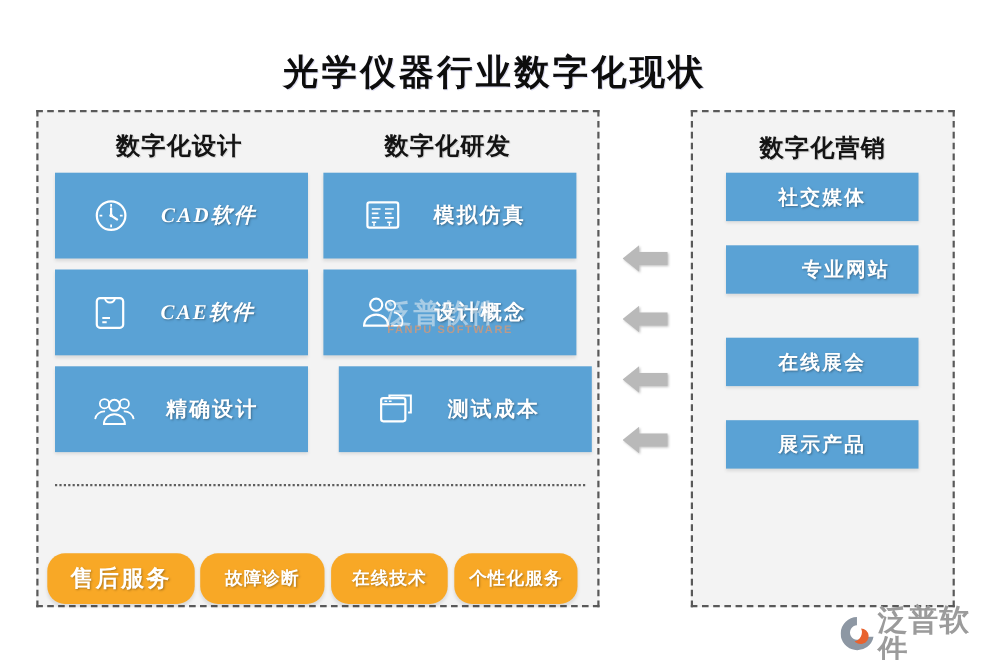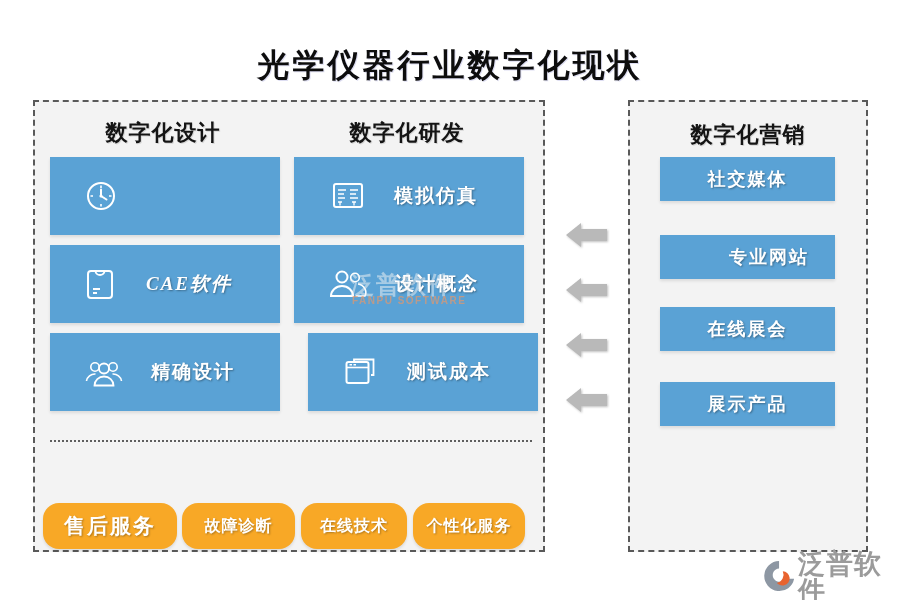--- a/index.html
+++ b/index.html
@@ -68,20 +68,21 @@
 
     <div class="btn blue big-btn" style="left:15px;top:55px;">
       <span class="icon">
         <svg width="34" height="34" viewBox="0 0 34 34" fill="none" stroke="#fff">
           <circle cx="17" cy="17" r="13" stroke-width="2"></circle>
           <path d="M17 6.5 v2.5 M27.5 17 h-2.5 M17 27.5 v-2.5 M6.5 17 h2.5" stroke-width="1.6"></path>
           <path d="M17 10.5 V17 l5.5 3.5" stroke-width="2" stroke-linecap="round"></path>
           <circle cx="17" cy="17" r="1.6" fill="#fff" stroke="none"></circle>
         </svg>
       </span>
+      <span class="lbl lat-italic">CAD软件</span>
     </div>
 
     <div class="btn blue big-btn" style="left:15px;top:143px;">
       <span class="icon">
         <svg width="32" height="36" viewBox="0 0 32 36" fill="none" stroke="#fff">
           <rect x="4" y="5" width="24" height="27" rx="3" stroke-width="2"></rect>
           <path d="M11.5 5 a4.5 4 0 0 0 9 0" stroke-width="1.8"></path>
           <path d="M9 23 h7 M9 27 h4" stroke-width="1.8"></path>
         </svg>
       </span>
@@ -175,21 +176,21 @@
     <svg width="41" height="26" viewBox="0 0 41 26">
         <polygon points="0,13 15,1 15,7 41,7 41,19 15,19 15,25" fill="#b9b9b9"></polygon>
       </svg>
   </div>
 
   <div class="panel right-panel">
     <div class="rp-header">数字化营销</div>
     <div class="btn blue rp-btn" style="top:55px;">
       <span>社交媒体</span>
     </div>
-    <div class="btn blue rp-btn" style="top:133px;padding-left:43px;">
+    <div class="btn blue rp-btn" style="top:121px;padding-left:43px;">
       <span>专业网站</span>
     </div>
     <div class="btn blue rp-btn" style="top:205px;">
       <span>在线展会</span>
     </div>
     <div class="btn blue rp-btn" style="top:280px;">
       <span>展示产品</span>
     </div>
   </div>
 

